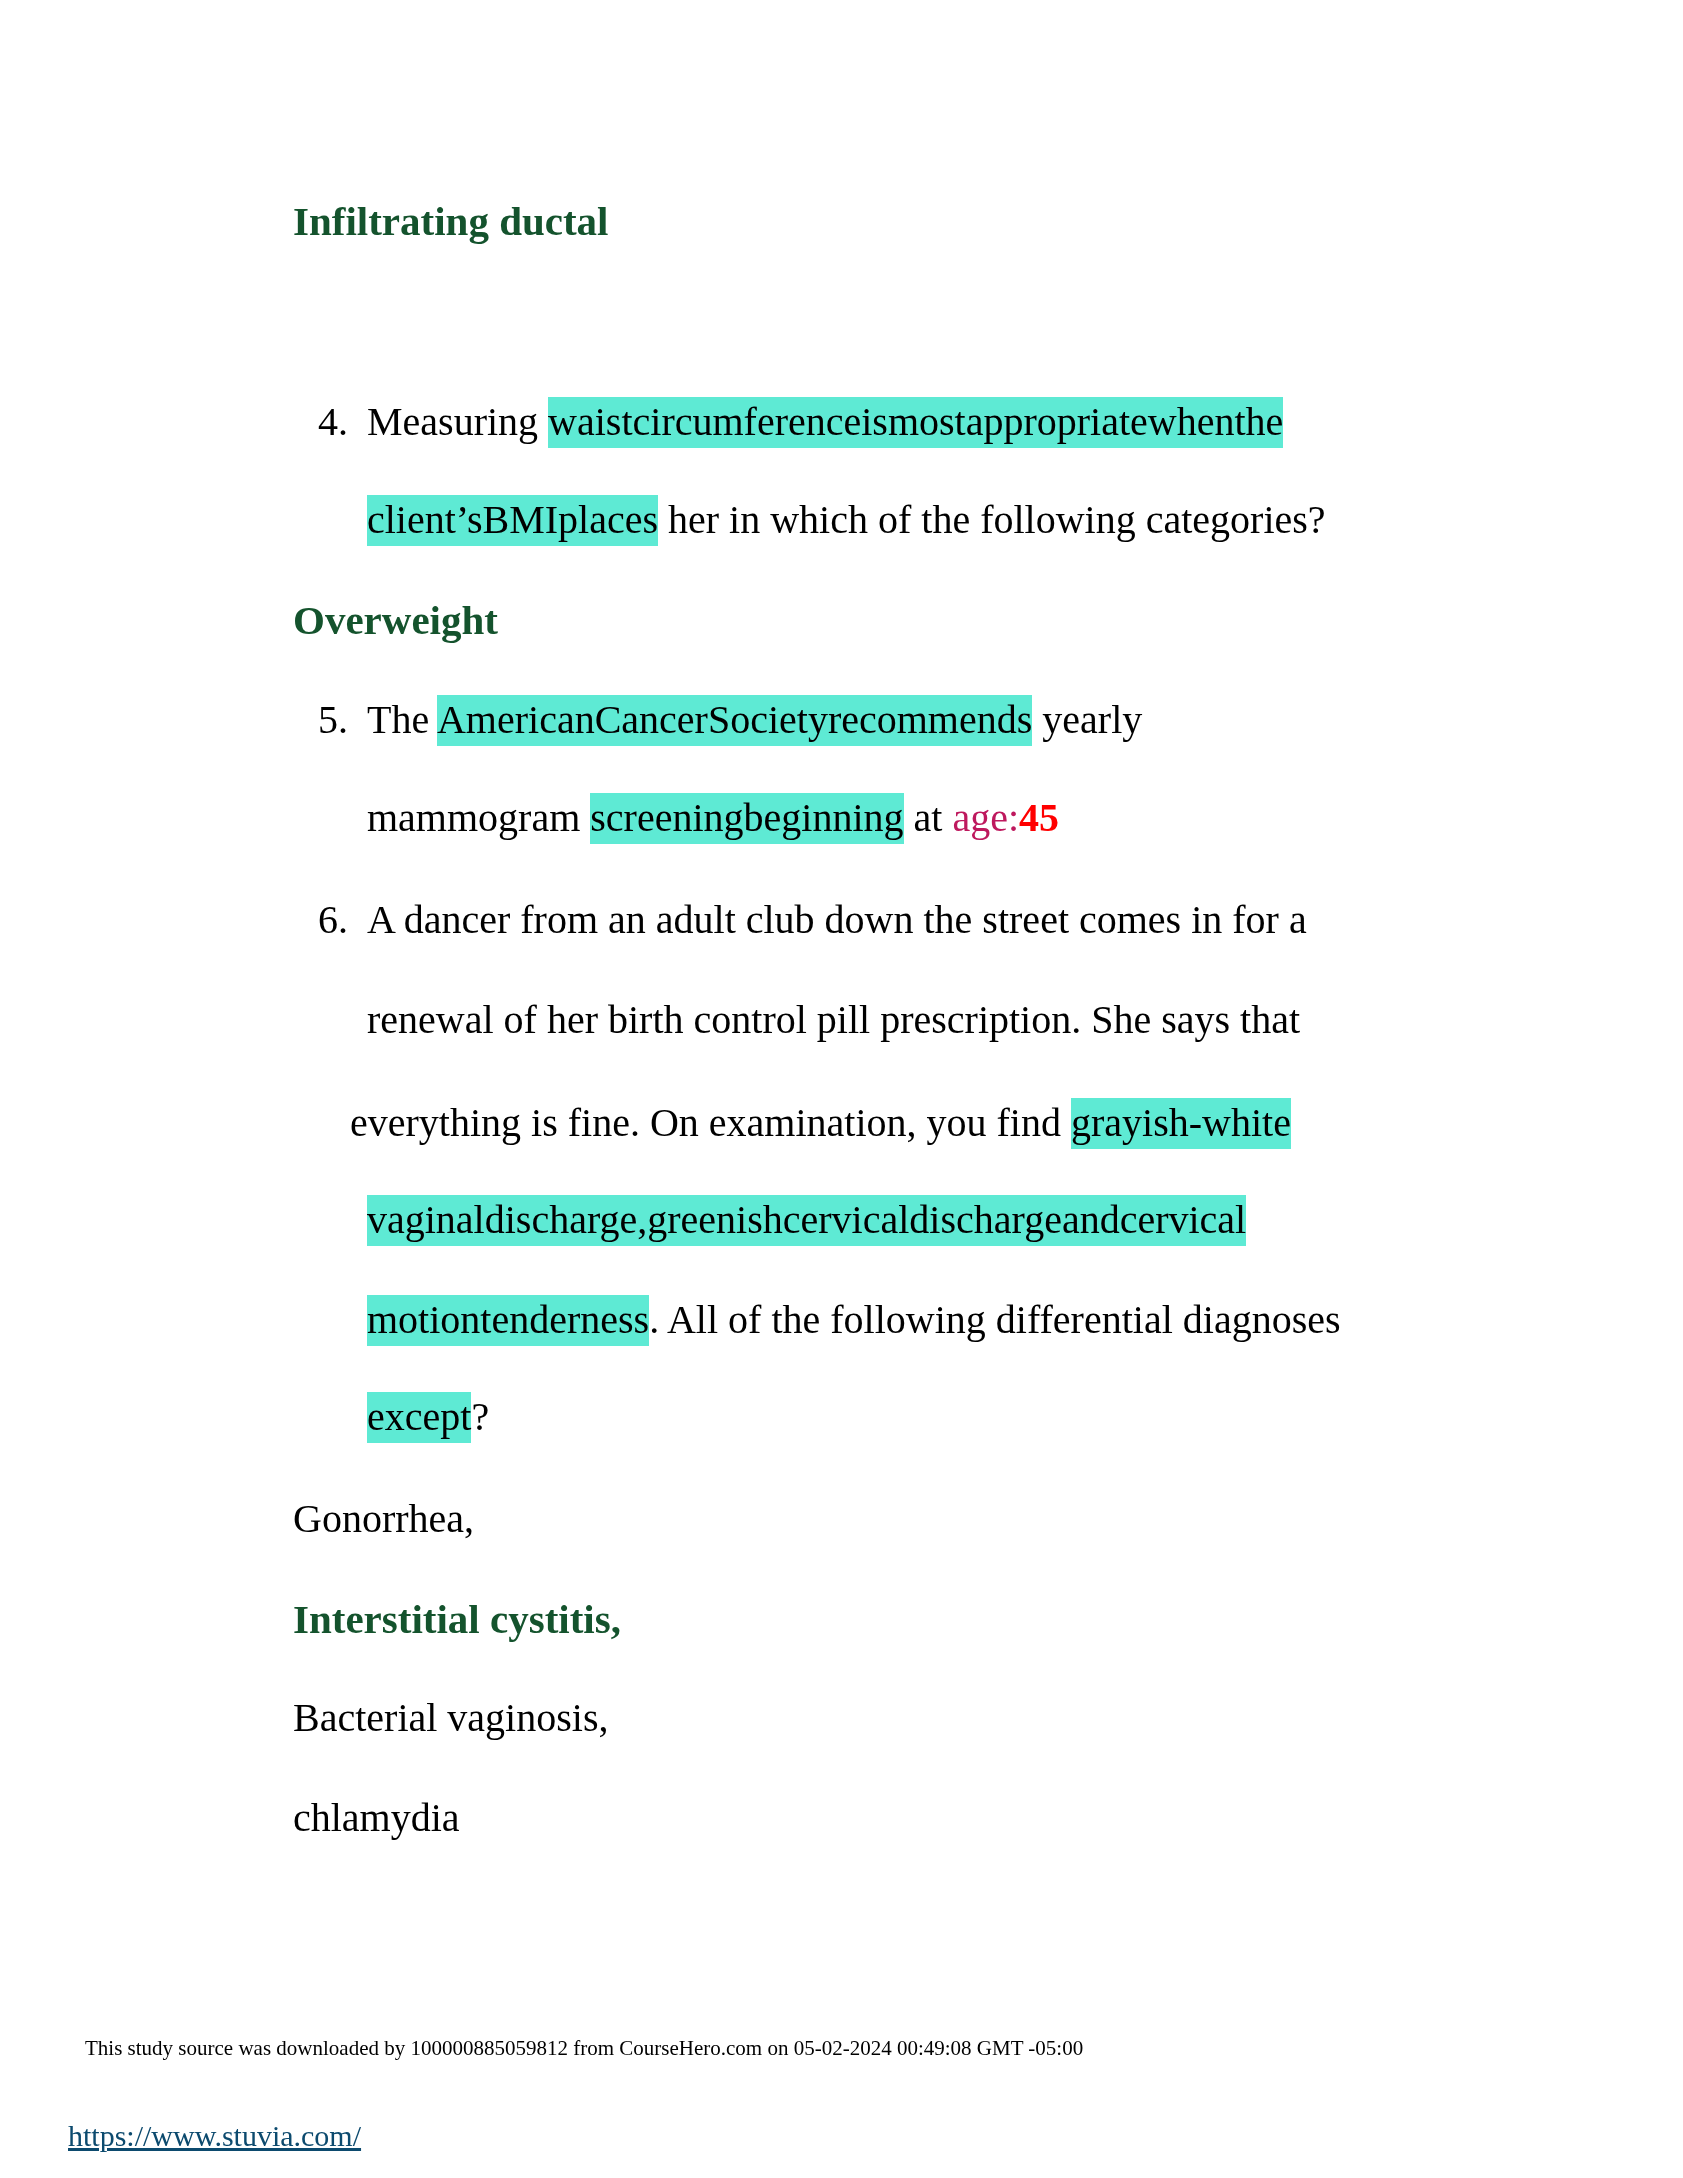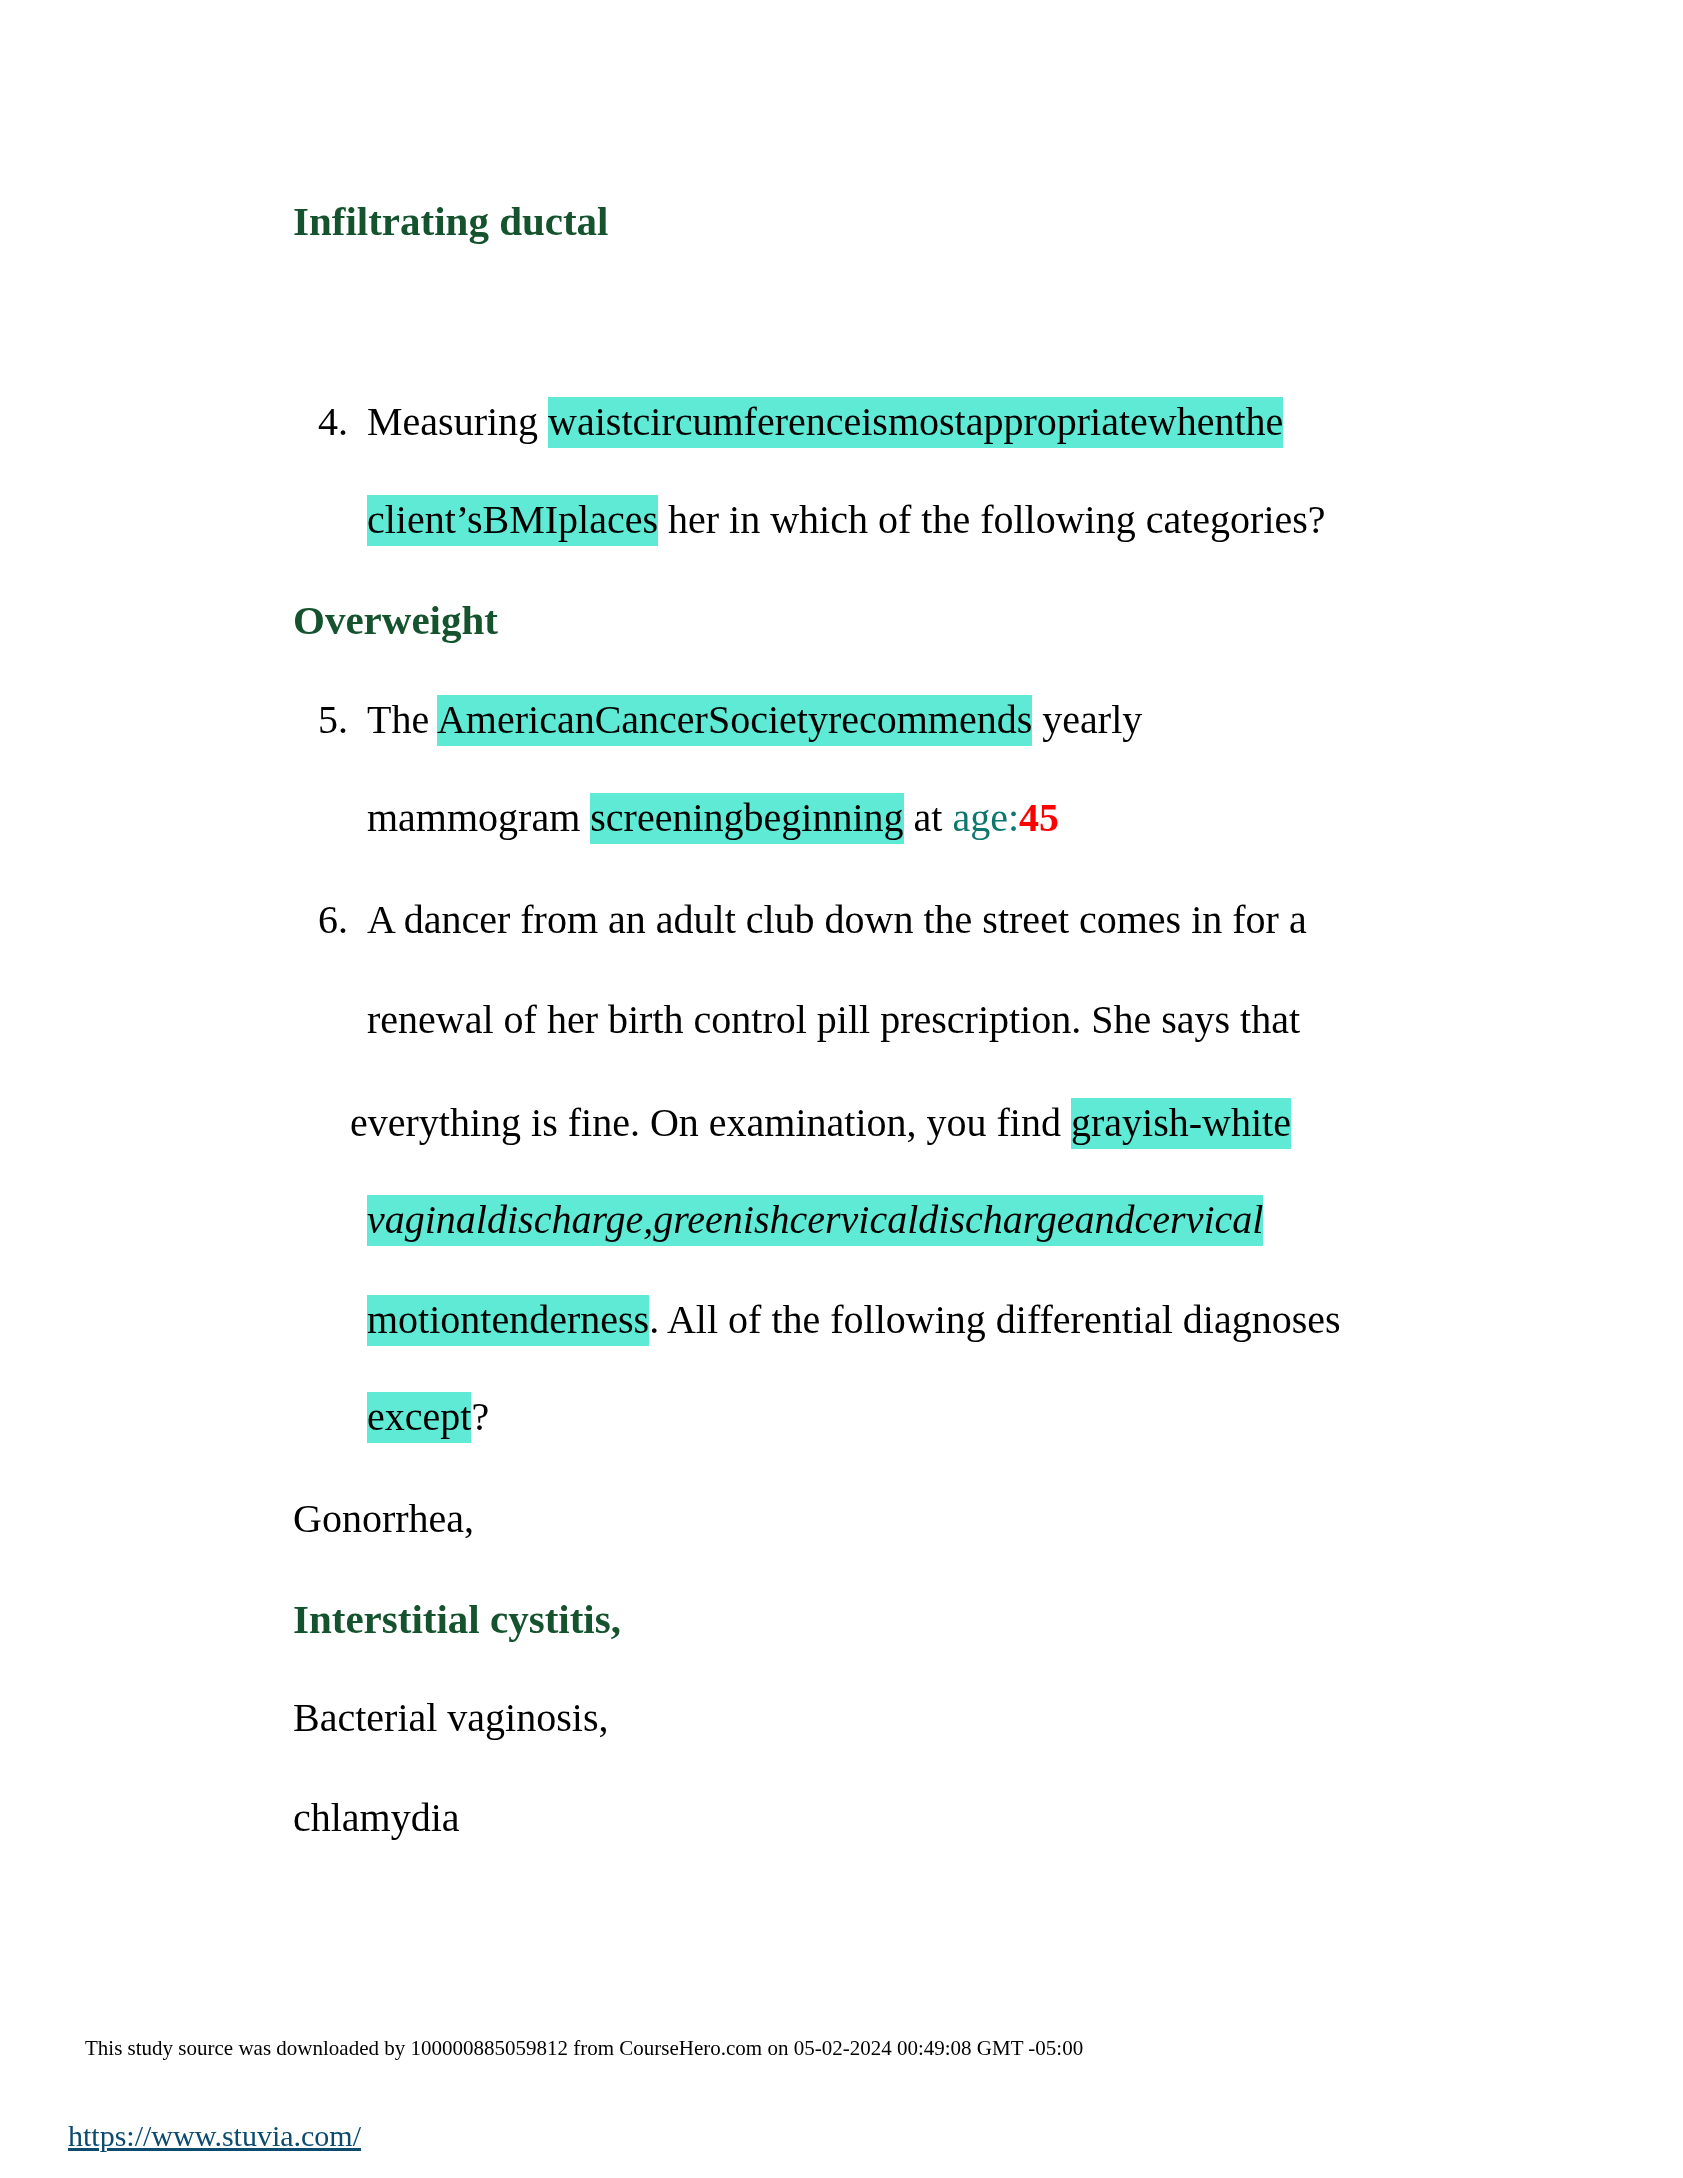--- a/index.html
+++ b/index.html
@@ -1,21 +1,21 @@
 <!DOCTYPE html>
 <html><head>
 <meta charset="utf-8">
 <style>
   html, body { margin:0; padding:0; background:#ffffff; }
   body { width:1683px; height:2178px; position:relative; overflow:hidden;
          font-family:"Liberation Serif", "DejaVu Serif", serif; color:#000; }
   .line { position:absolute; white-space:nowrap; font-size:40px; line-height:50px; }
   .ans { color:#14532d; font-weight:bold; font-size:41px; }
   .hl { background:#5eead4; padding:2px 0 4px 0; }
-  .red { color:#0f766e; }
+  .red { color:#be185d; }
   .redb { color:#ff0000; font-weight:bold; }
   .footer { position:absolute; left:85px; top:2036px; font-size:21px; white-space:nowrap; }
   .url { position:absolute; left:68px; top:2119px; font-size:30px; color:#0c4a6e; text-decoration:underline; white-space:nowrap; }
 </style>
 </head>
 <body>
 
 <div class="line ans" style="left:293px; top:196px;">Infiltrating ductal</div>
 
 <div>
@@ -40,21 +40,21 @@
   </div>
 </div>
 
 <div>
   <div class="line" style="left:318px; top:895px;">6.</div>
   <div class="line" style="left:367px; top:895px;text-align:center;">A dancer from an adult club down the street comes in for a</div>
   <div class="line" style="left:367px; top:995px;">renewal of her birth control pill prescription. She says that</div>
   <div class="line" style="left:350px; top:1098px;">
     <span>everything is fine. On examination, you find </span><span class="hl">grayish-white</span>
   </div>
-  <div class="line" style="left:367px; top:1195px;font-style:italic;">
+  <div class="line" style="left:367px; top:1195px;">
     <span class="hl">vaginaldischarge,greenishcervicaldischargeandcervical</span>
   </div>
   <div class="line" style="left:367px; top:1295px;">
     <span class="hl">motiontenderness</span><span>. All of the following differential diagnoses</span>
   </div>
   <div class="line" style="left:367px; top:1392px;">
     <span class="hl">except</span><span>?</span>
   </div>
 
   <div class="line" style="left:293px; top:1494px;">Gonorrhea,</div>

